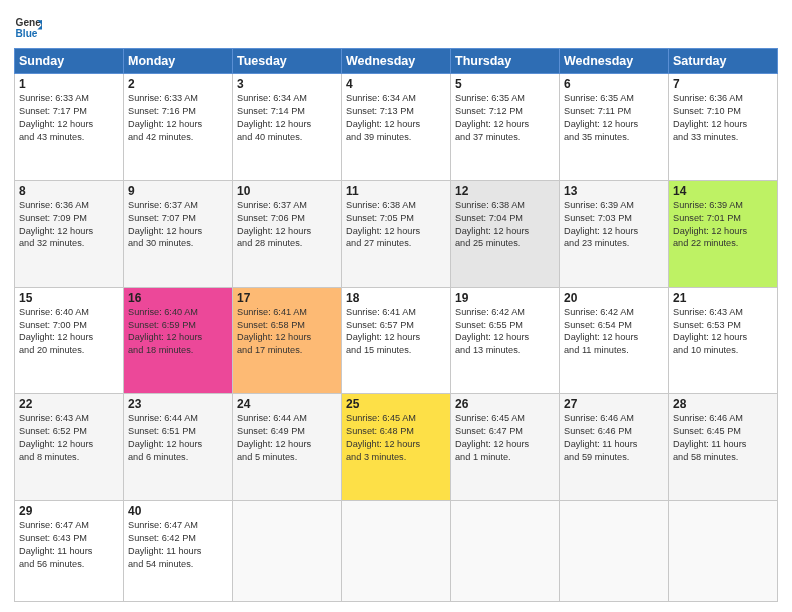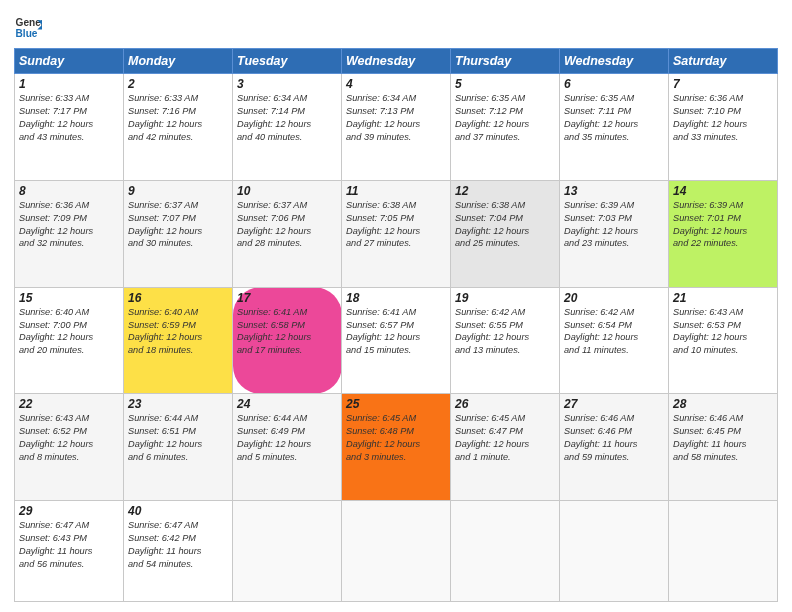--- a/index.html
+++ b/index.html
@@ -45,21 +45,20 @@
     .location {
       font-size: 15px;
       color: #444;
       margin-top: 2px;
     }
     .calendar {
       flex: 1;
       border-collapse: collapse;
       width: 100%;
       table-layout: fixed;
-      font-style: italic;
     }
     .calendar th {
       background: #2e6db4;
       color: #fff;
       font-size: 12.5px;
       font-weight: bold;
       padding: 5px 4px;
       border: 1px solid #5a8fd4;
       text-align: left;
     }
@@ -228,28 +227,28 @@
           </td>
         </tr>
         <tr>
           <td style="background: rgb(255, 255, 255);">
             <span class="day-num">15</span>
             <div class="cell-text" style="white-space: pre-line;">Sunrise: 6:40 AM
 Sunset: 7:00 PM
 Daylight: 12 hours
 and 20 minutes.</div>
           </td>
-          <td style="background: #fde047;">
+          <td style="background: #ec4899;">
             <span class="day-num">16</span>
             <div class="cell-text" style="white-space: pre-line;">Sunrise: 6:40 AM
 Sunset: 6:59 PM
 Daylight: 12 hours
 and 18 minutes.</div>
           </td>
-          <td style="background: #ec4899; border-radius: 28px;">
+          <td style="background: #fdba74;">
             <span class="day-num">17</span>
             <div class="cell-text" style="white-space: pre-line;">Sunrise: 6:41 AM
 Sunset: 6:58 PM
 Daylight: 12 hours
 and 17 minutes.</div>
           </td>
           <td style="background: rgb(255, 255, 255);">
             <span class="day-num">18</span>
             <div class="cell-text" style="white-space: pre-line;">Sunrise: 6:41 AM
 Sunset: 6:57 PM
@@ -293,21 +292,21 @@
 Daylight: 12 hours
 and 6 minutes.</div>
           </td>
           <td style="background: rgb(245, 245, 245);">
             <span class="day-num">24</span>
             <div class="cell-text" style="white-space: pre-line;">Sunrise: 6:44 AM
 Sunset: 6:49 PM
 Daylight: 12 hours
 and 5 minutes.</div>
           </td>
-          <td style="background: #f97316;">
+          <td style="background: #fde047;">
             <span class="day-num">25</span>
             <div class="cell-text" style="white-space: pre-line;">Sunrise: 6:45 AM
 Sunset: 6:48 PM
 Daylight: 12 hours
 and 3 minutes.</div>
           </td>
           <td style="background: rgb(245, 245, 245);">
             <span class="day-num">26</span>
             <div class="cell-text" style="white-space: pre-line;">Sunrise: 6:45 AM
 Sunset: 6:47 PM

